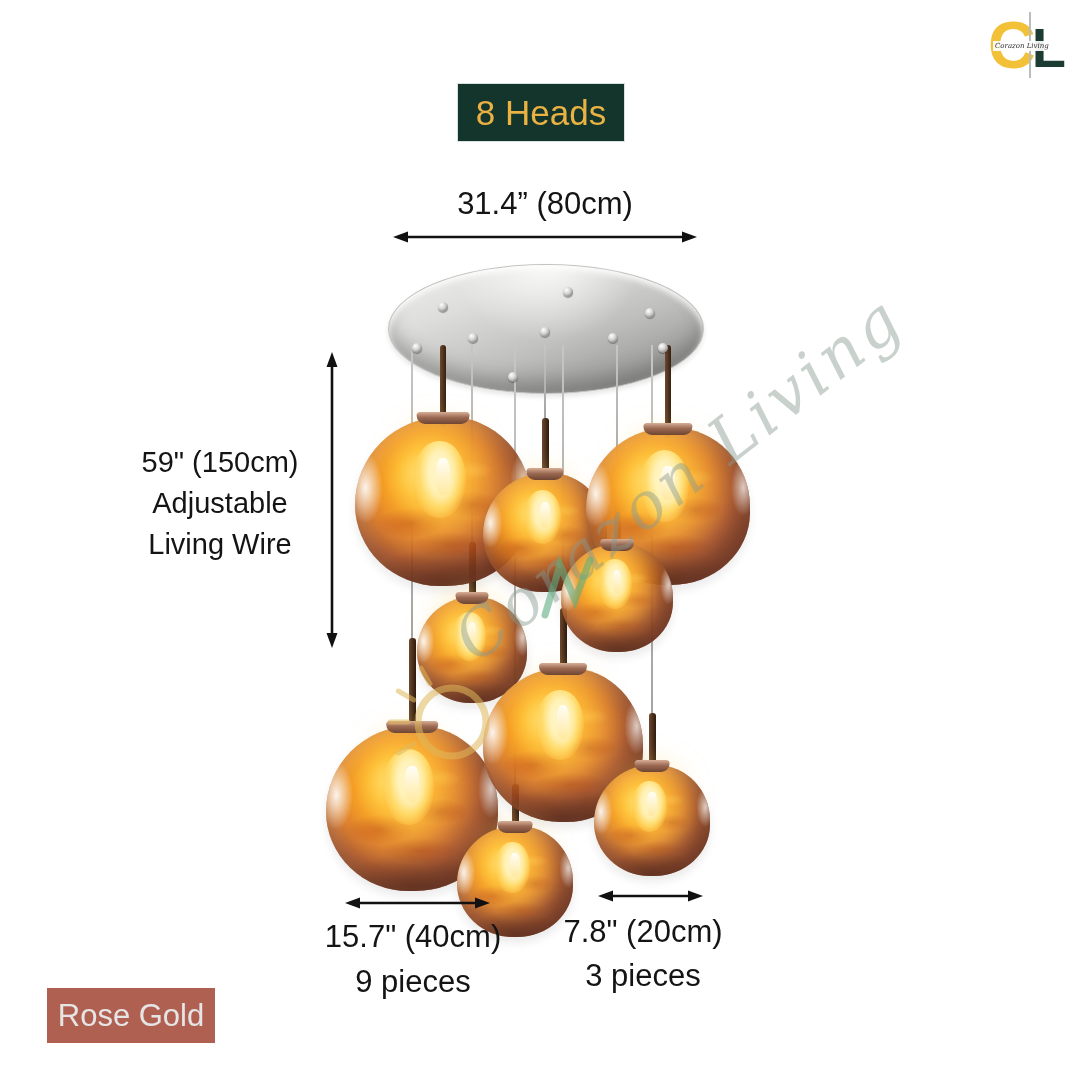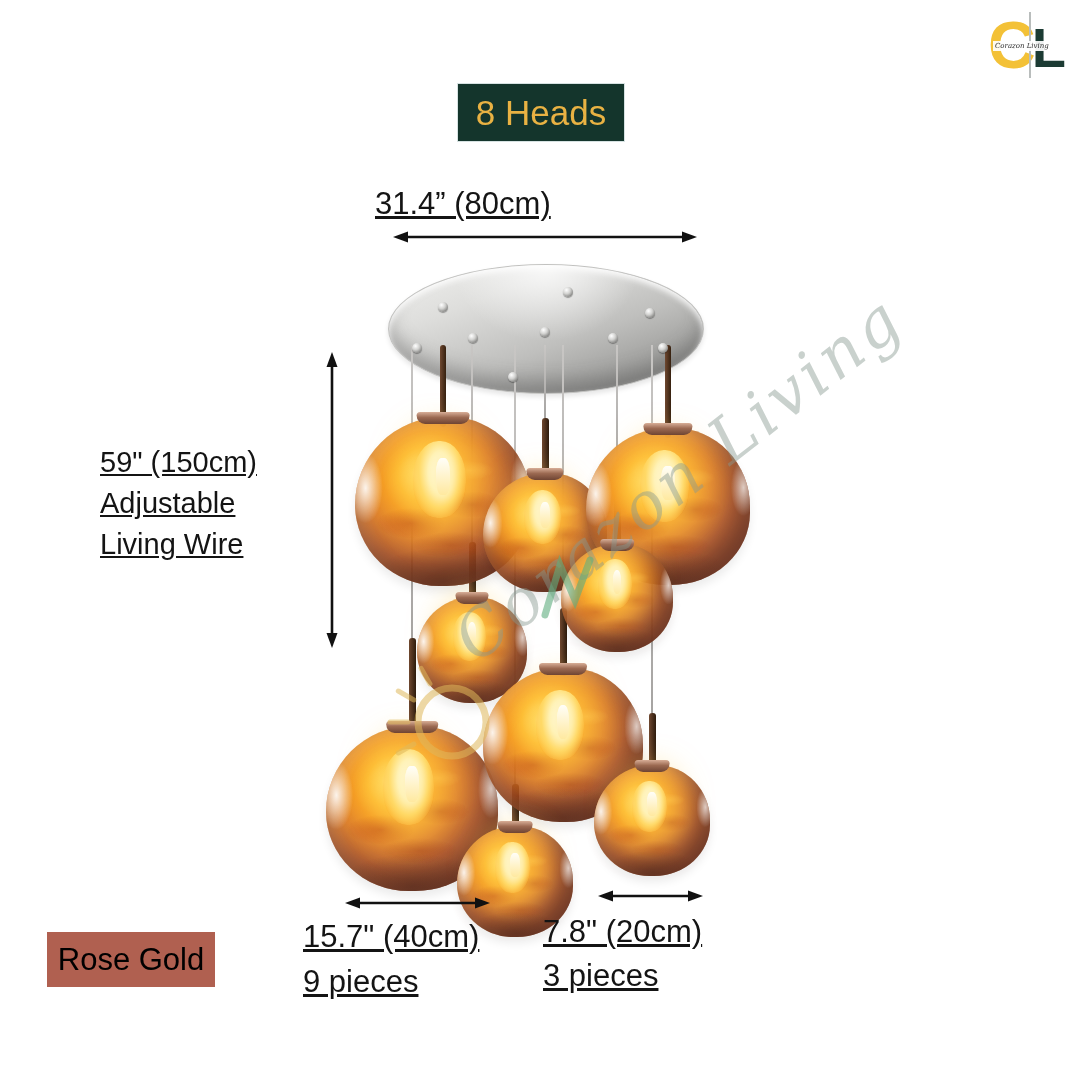--- a/index.html
+++ b/index.html
@@ -48,31 +48,31 @@
   .cap{position:absolute;left:50%;top:-5px;transform:translateX(-50%);width:30%;height:12px;z-index:4;
     border-radius:5px 5px 12px 12px;background:linear-gradient(180deg,#d8ae97 0%,#9c6a52 45%,#6e4433 100%);}
 
   
   .wm-text{position:absolute;left:440px;top:618px;z-index:5;transform:rotate(-38deg);transform-origin:left top;
     font-family:"DejaVu Serif", serif;font-style:italic;font-size:64px;letter-spacing:4px;
     color:rgba(135,152,145,.45);white-space:nowrap;pointer-events:none;}
 
   
   .overlay{position:absolute;left:0;top:0;z-index:6;}
-  .label{position:absolute;z-index:7;color:#141414;text-decoration:underline;}
+  .label{position:absolute;z-index:7;text-align:center;color:#141414;}
   .dim-top{left:375px;top:186px;width:340px;font-size:31px;}
   .dim-left{left:100px;top:442px;width:240px;font-size:29px;line-height:41px;}
   .dim-bl{left:303px;top:914px;width:220px;font-size:31px;line-height:45px;}
   .dim-br{left:543px;top:910px;width:200px;font-size:31px;line-height:44px;}
 
   
   .badge{position:absolute;z-index:8;display:flex;align-items:center;justify-content:center;}
   .badge-heads{left:458px;top:84px;width:166px;height:57px;background:#14352c;color:#e9b243;
     font-size:35px;box-shadow:0 0 0 1px #d6e2e2;}
-  .badge-finish{left:47px;top:932px;width:168px;height:55px;background:#b06050;color:#000000;font-size:31px;}
+  .badge-finish{left:47px;top:988px;width:168px;height:55px;background:#b06050;color:#e5e5e5;font-size:31px;}
 
   
   .logo{position:absolute;left:988px;top:12px;width:80px;height:68px;z-index:8;}
   .logo-c{position:absolute;left:0;top:0;font-weight:800;font-size:66px;line-height:66px;color:#f3c137;}
   .logo-l{position:absolute;right:2px;top:8px;font-weight:800;font-size:56px;line-height:56px;color:#1c3b33;}
   .logo-bar{position:absolute;left:41px;top:0;width:2px;height:66px;background:#b9bdbc;}
   .logo-sub{position:absolute;left:5px;top:29px;font-size:7px;font-family:"DejaVu Serif", serif;font-style:italic;
     color:#2b2b2b;background:rgba(255,255,255,.92);padding:1px 2px;white-space:nowrap;}
 </style>
 </head>

